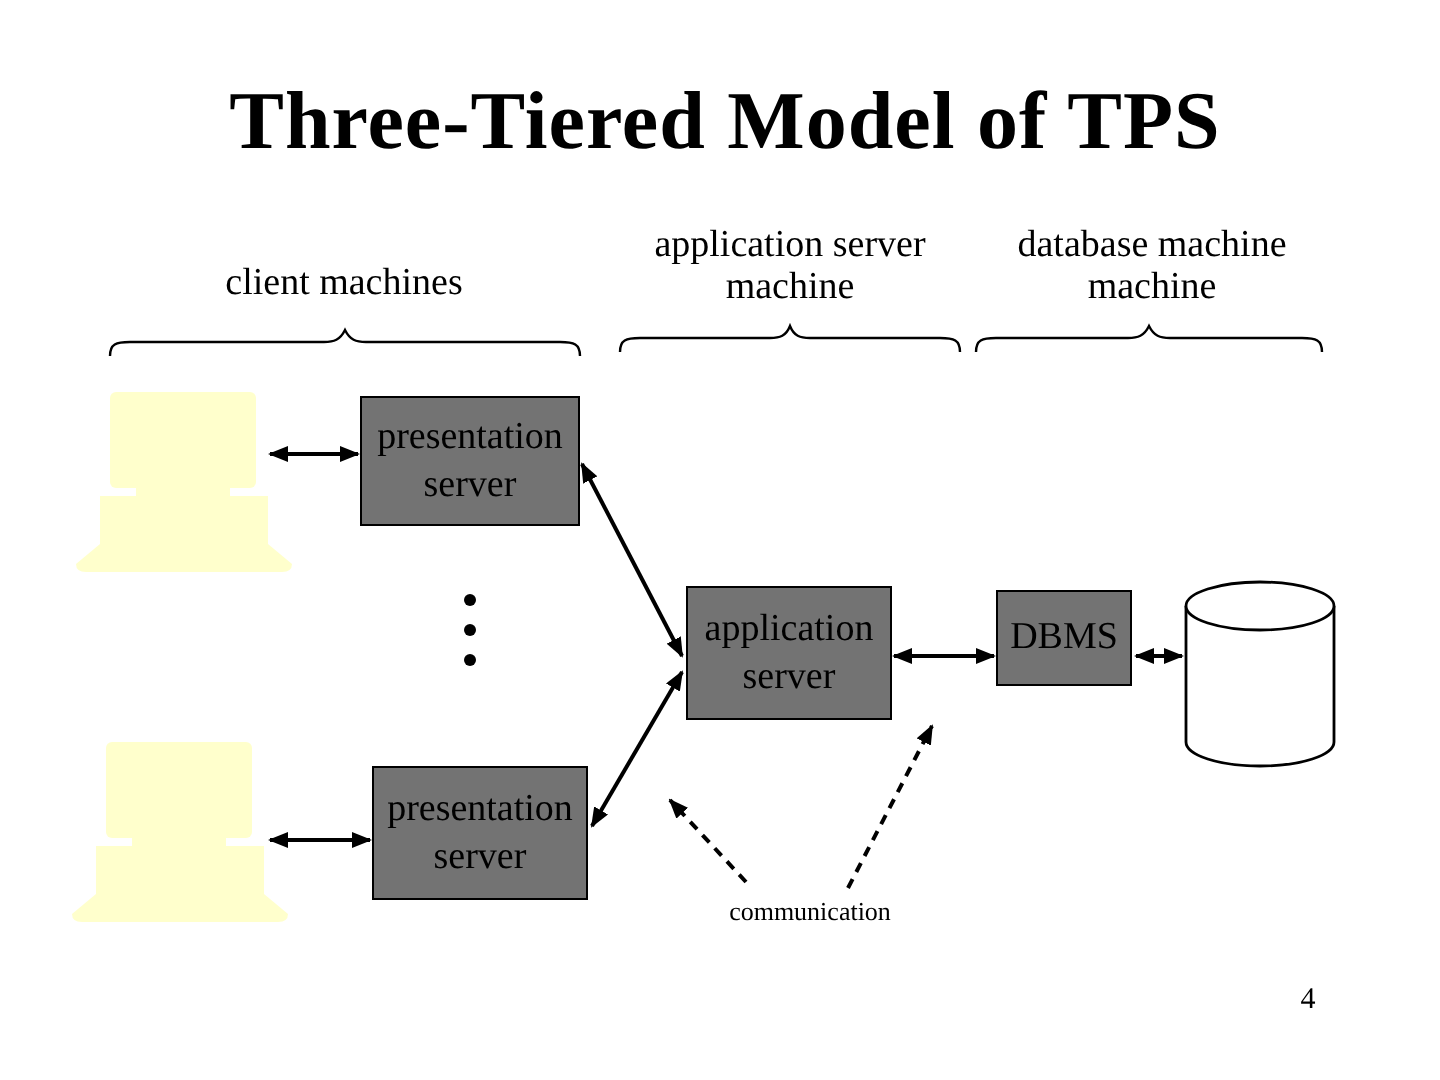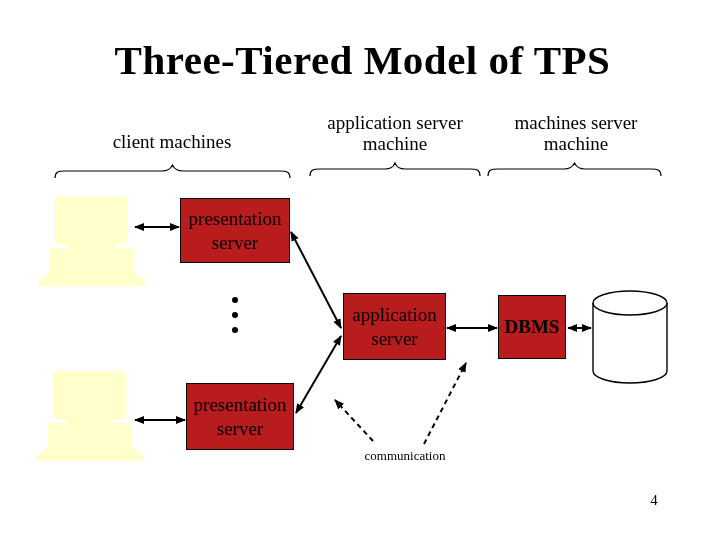--- a/index.html
+++ b/index.html
@@ -12,45 +12,45 @@
     left:20px;top:36px;width:685px;text-align:center;
     font-size:41px;font-weight:bold;letter-spacing:0.5px;
   }
   .tier-label{
     font-size:19px;line-height:21px;text-align:center;white-space:pre-line;
   }
   .tl-client{left:92px;top:131px;width:160px;}
   .tl-app{left:310px;top:112px;width:170px;}
   .tl-db{left:490px;top:112px;width:172px;}
   .node-box{
-    border:1.5px solid #000;background:#b91c1c;
+    border:1.5px solid #000;background:#737373;
     display:flex;align-items:center;justify-content:center;
     text-align:center;font-size:19px;line-height:24px;white-space:pre-line;
     box-sizing:border-box;
   }
   .ps-top{left:180px;top:198px;width:110px;height:65px;}
   .ps-bottom{left:186px;top:383px;width:108px;height:67px;}
   .app-box{left:343px;top:293px;width:103px;height:67px;}
-  .dbms-box{left:498px;top:295px;width:68px;height:64px;font-weight:bold;}
+  .dbms-box{left:498px;top:295px;width:68px;height:48px;}
   .comm-label{left:330px;top:448px;width:150px;text-align:center;font-size:13px;}
   .page-number{left:644px;top:492px;width:20px;text-align:center;font-size:15px;}
   svg.overlay{position:absolute;left:0;top:0;width:720px;height:540px;}
   .stroke{stroke:#000;fill:none;}
 </style>
 </head>
 <body>
 
 <div class="slide">
 
   <div class="abs tier-label tl-client">client machines</div>
 
   <div class="abs slide-title">Three-Tiered Model of TPS</div>
   <div class="abs tier-label tl-app">application server
 machine</div>
-  <div class="abs tier-label tl-db">machines server
+  <div class="abs tier-label tl-db">database machine
 machine</div>
 
   <svg class="overlay" viewBox="0 0 720 540">
     <defs>
       <marker id="ah-end" markerWidth="10" markerHeight="8" refX="9" refY="4" orient="auto" markerUnits="userSpaceOnUse">
         <path d="M0,0 L10,4 L0,8 Z" fill="#000"></path>
       </marker>
       <marker id="ah-start" markerWidth="10" markerHeight="8" refX="9" refY="4" orient="auto-start-reverse" markerUnits="userSpaceOnUse">
         <path d="M0,0 L10,4 L0,8 Z" fill="#000"></path>
       </marker>

